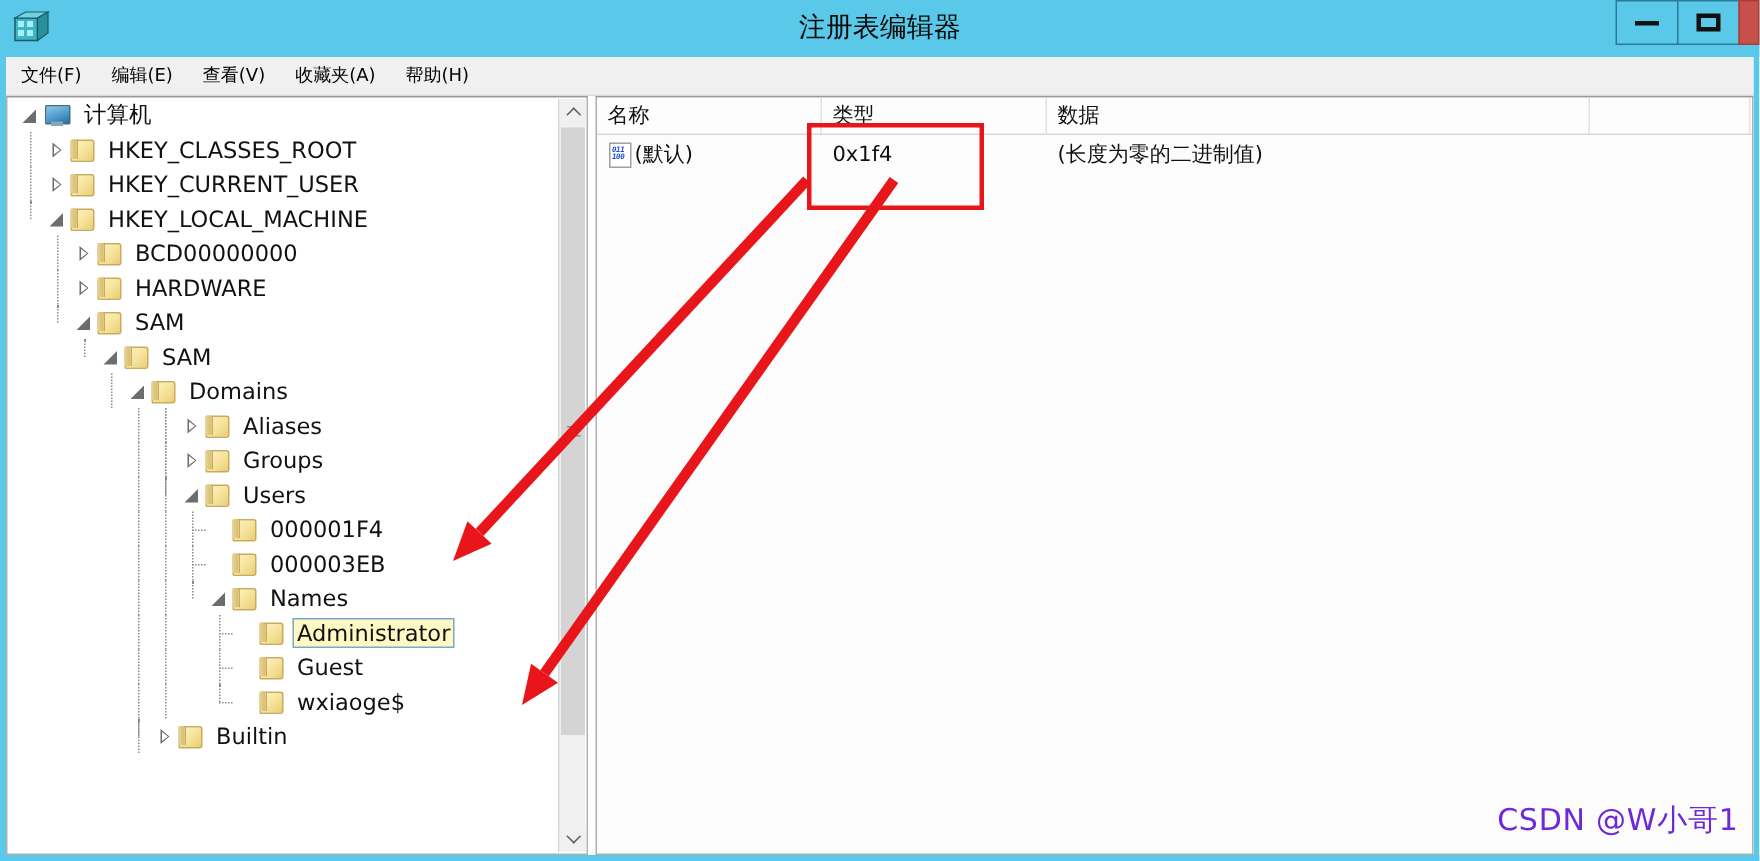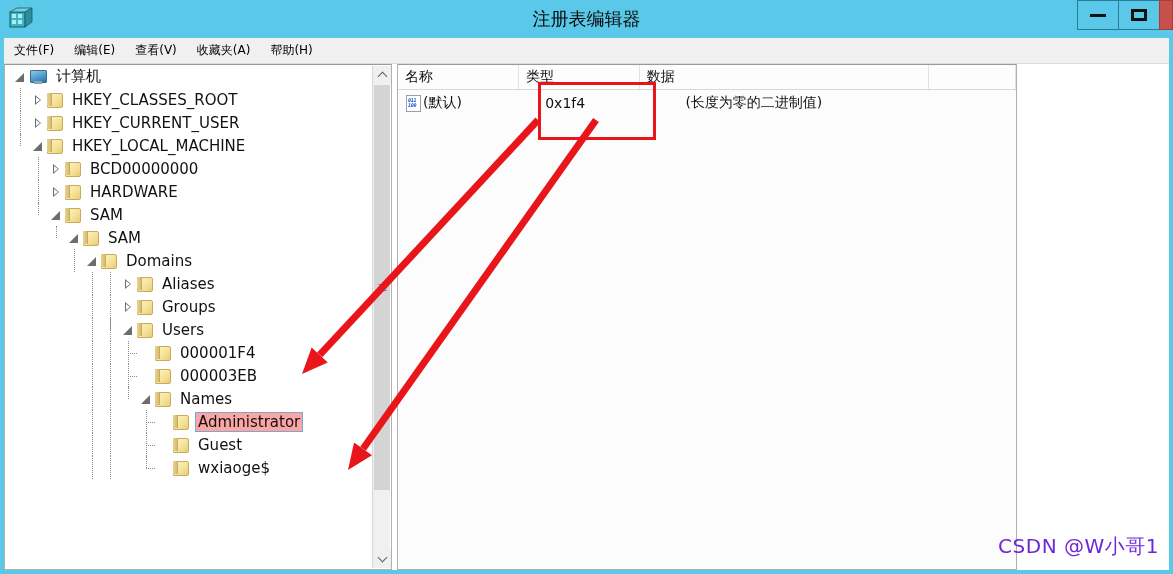--- a/index.html
+++ b/index.html
@@ -203,21 +203,21 @@
   }
   .computer-icon::after {
     content: "";
     position: absolute;
     left: 6px; top: 12px;
     width: 8px; height: 3px;
     background: #8aa6b4;
   }
   .tree-label { padding: 0 3px; }
   .tree-row.selected .tree-label {
-    background: #fca5a5;
+    background: #fef9c3;
     border: 1px solid #7aa8d0;
     padding: 0 2px;
   }
   .tree-row .elbow {
     position: absolute;
     width: 9px; height: 1px;
     border-top: 1px dotted #8c8c8c;
     top: 12px;
   }
   .tree-row .stub {
@@ -269,21 +269,21 @@
     position: absolute;
     left: 388px; top: 0;
     width: 5px; height: 506px;
     background: #ffffff;
   }
 
   
   .list-pane {
     position: absolute;
     left: 393px; top: 0;
-    width: 620px; height: 506px;
+    width: 772px; height: 506px;
     background: #fcfcfc;
     border: 1px solid #b0b0b0;
     border-top: 1px solid #9a9a9a;
     overflow: hidden;
   }
   .list-header {
     display: flex;
     height: 25px;
     background: #fdfdfd;
     border-bottom: 1px solid #d8d8d8;
@@ -544,20 +544,28 @@
           <div class="tree-row">
             <span class="stub full" style="left: 105px;"></span>
             <span class="stub full" style="left: 87px;"></span>
             <span class="stub" style="left: 141px;"></span>
             <span class="elbow" style="left: 141px;"></span>
             <span style="flex: 0 0 152px; height: 23px;"></span>
             <span class="twisty leaf"></span>
             <span class="folder"></span>
             <span class="tree-label">wxiaoge$</span>
           </div>
+          <div class="tree-row">
+            <span class="stub full" style="left: 87px;"></span>
+            <span class="stub" style="left: 87px;"></span>
+            <span style="flex: 0 0 98px; height: 23px;"></span>
+            <span class="twisty collapsed"></span>
+            <span class="folder"></span>
+            <span class="tree-label">Builtin</span>
+          </div>
         </div>
 
       <div class="tree-sb">
         <div class="sb-arrow up">
           <i></i>
         </div>
         <div class="sb-thumb">
           <span class="sb-grip">
             <span></span>
               <span></span>

